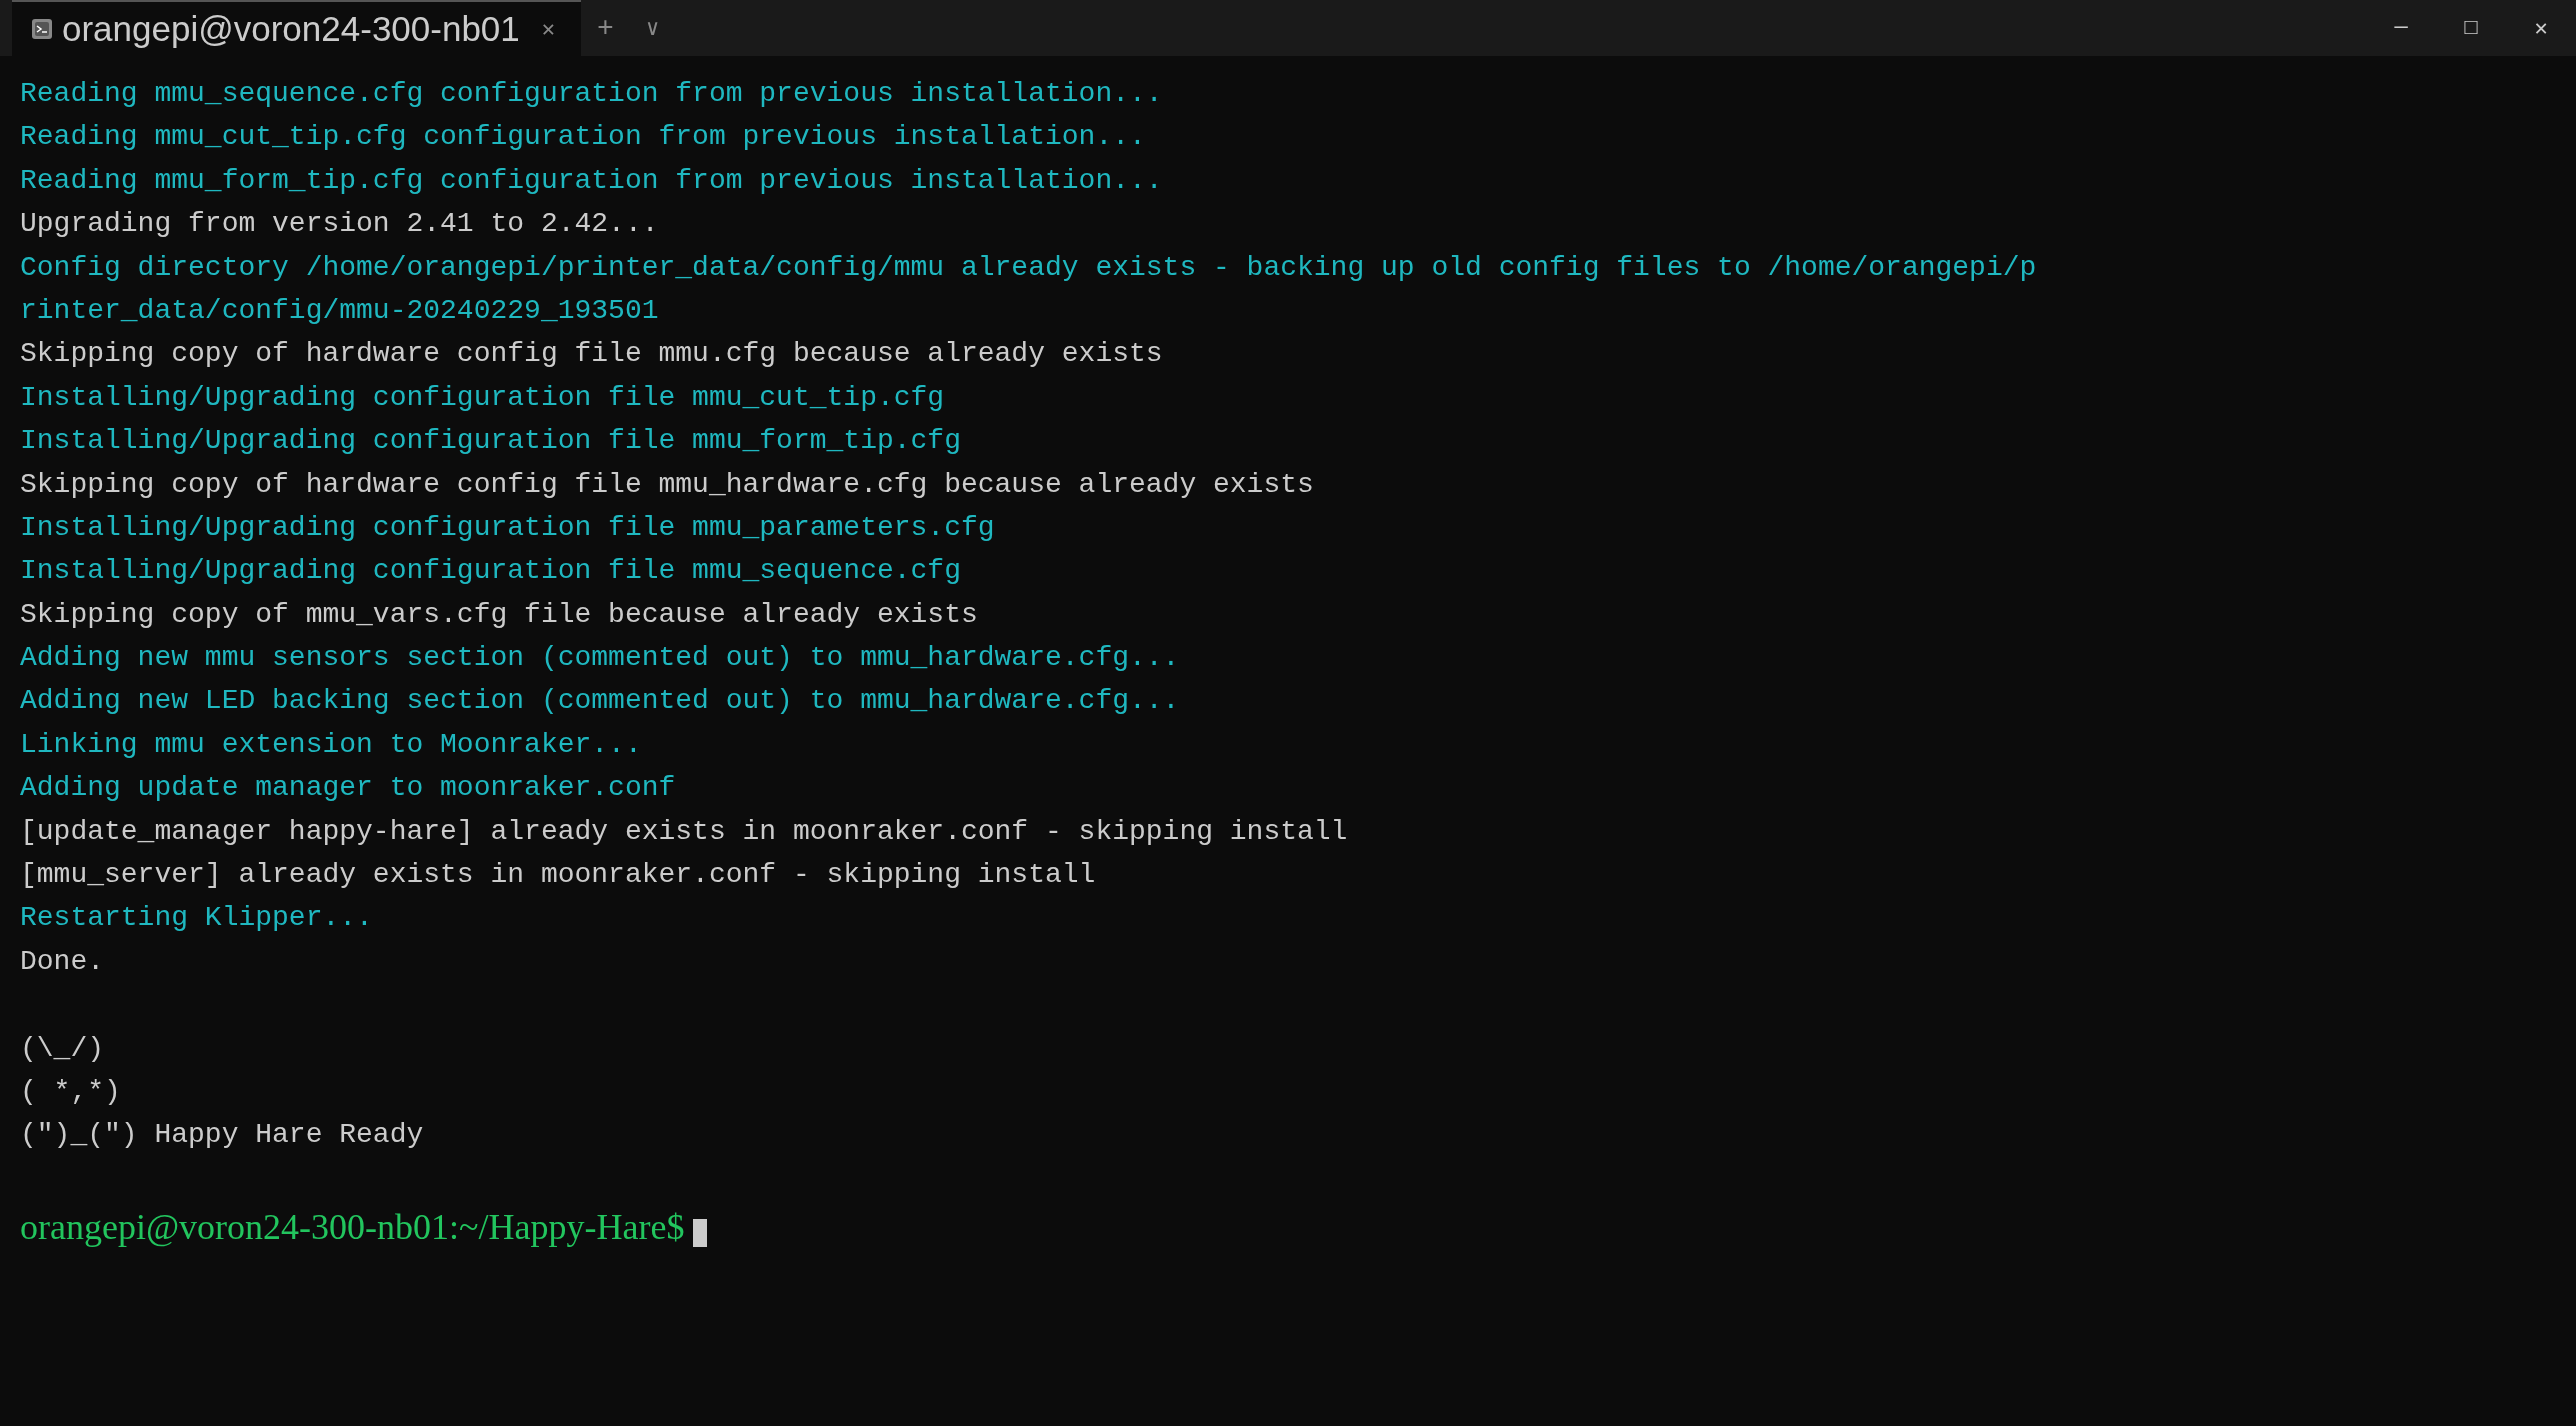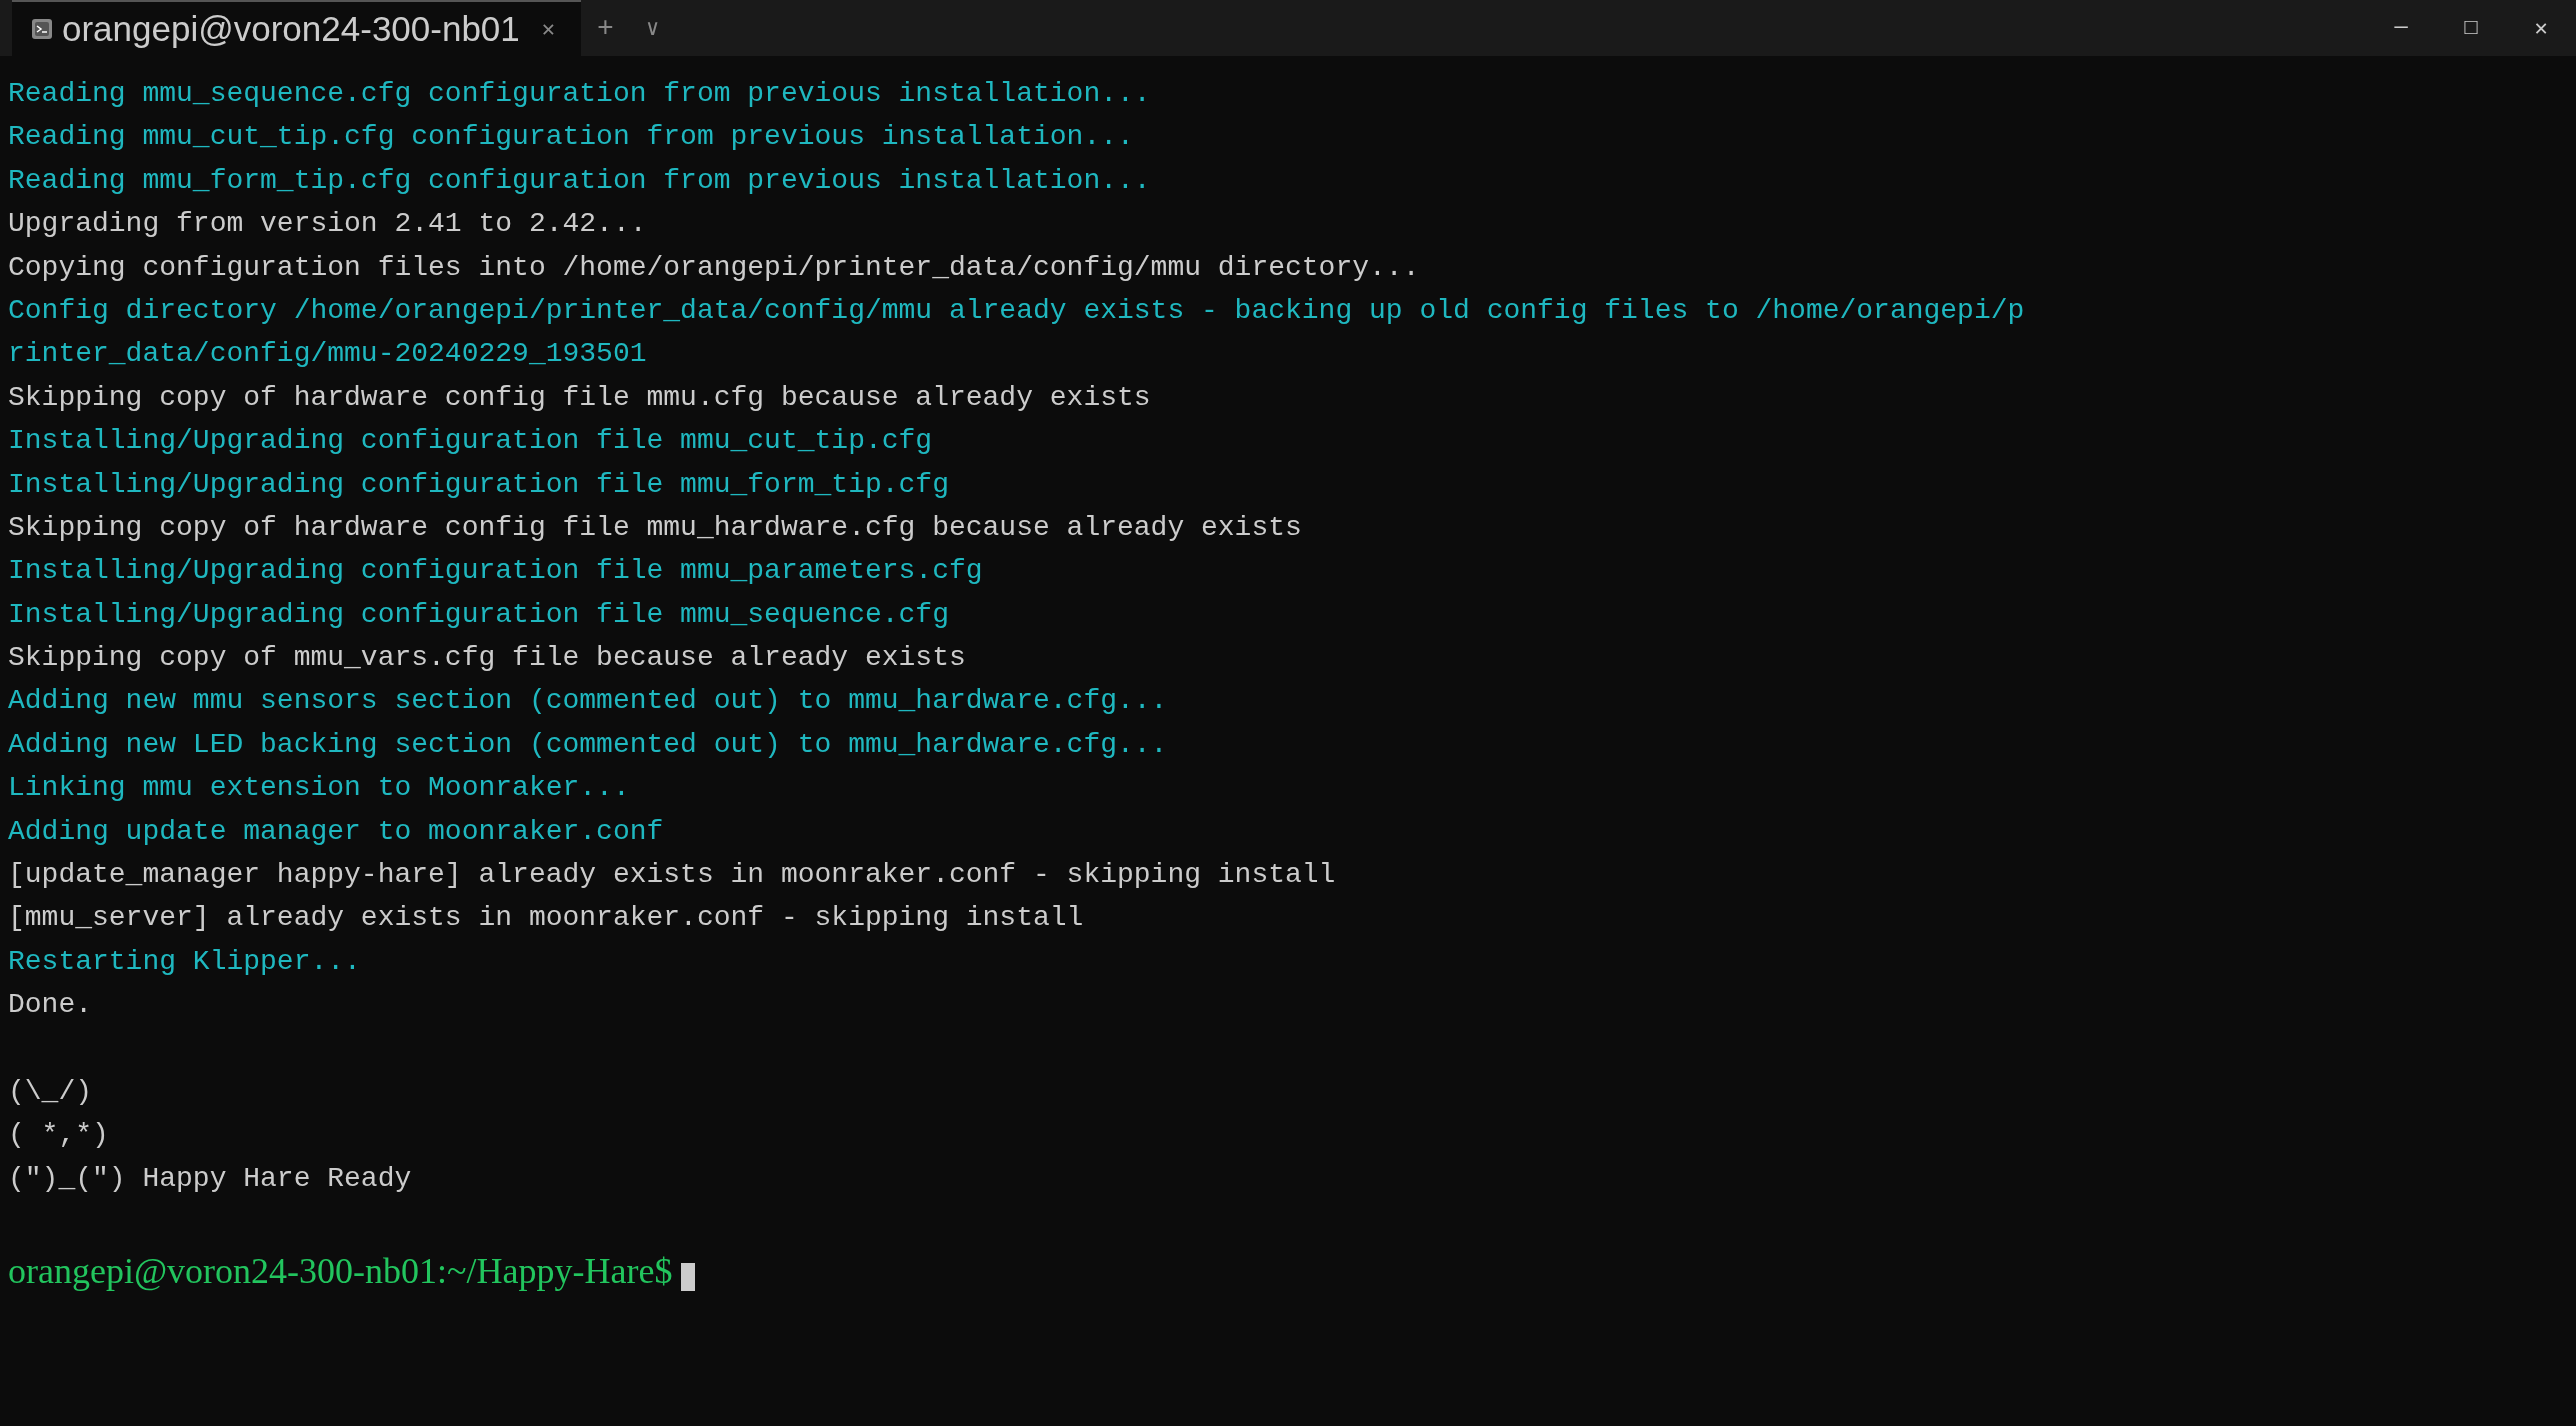--- a/index.html
+++ b/index.html
@@ -103,21 +103,21 @@
       align-items: center;
       justify-content: center;
       color: #cccccc;
       font-size: 22px;
       cursor: pointer;
       background: transparent;
     }
 
     .terminal-body {
       flex: 1;
-      padding: 16px 8px;
+      padding: 16px 20px;
       overflow: hidden;
       position: relative;
       border-radius: 9px;
     }
 
     .line {
       font-size: 28px;
       line-height: 1.55;
       white-space: pre;
       font-family: 'Courier New', Courier, monospace;
@@ -173,21 +173,20 @@
       <div class="win-btn close">✕</div>
     </div>
   </div>
 
   <div class="terminal-body">
     <div id="terminal-lines">
         <div class="line cyan">Reading mmu_sequence.cfg configuration from previous installation...</div>
         <div class="line cyan">Reading mmu_cut_tip.cfg configuration from previous installation...</div>
         <div class="line cyan">Reading mmu_form_tip.cfg configuration from previous installation...</div>
         <div class="line white">Upgrading from version 2.41 to 2.42...</div>
-        <div class="line white">Copying configuration files into /home/orangepi/printer_data/config/mmu directory...</div>
         <div class="line cyan">Config directory /home/orangepi/printer_data/config/mmu already exists - backing up old config files to /home/orangepi/p
 rinter_data/config/mmu-20240229_193501</div>
         <div class="line white">Skipping copy of hardware config file mmu.cfg because already exists</div>
         <div class="line cyan">Installing/Upgrading configuration file mmu_cut_tip.cfg</div>
         <div class="line cyan">Installing/Upgrading configuration file mmu_form_tip.cfg</div>
         <div class="line white">Skipping copy of hardware config file mmu_hardware.cfg because already exists</div>
         <div class="line cyan">Installing/Upgrading configuration file mmu_parameters.cfg</div>
         <div class="line cyan">Installing/Upgrading configuration file mmu_sequence.cfg</div>
         <div class="line white">Skipping copy of mmu_vars.cfg file because already exists</div>
         <div class="line cyan">Adding new mmu sensors section (commented out) to mmu_hardware.cfg...</div>

